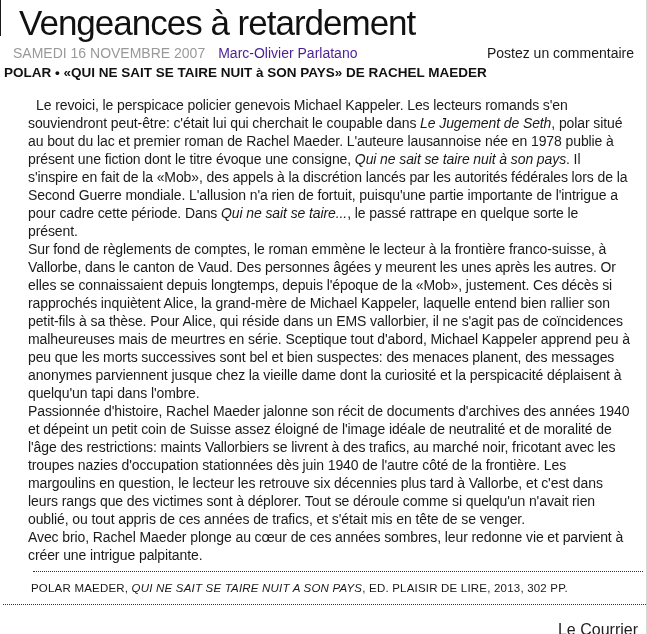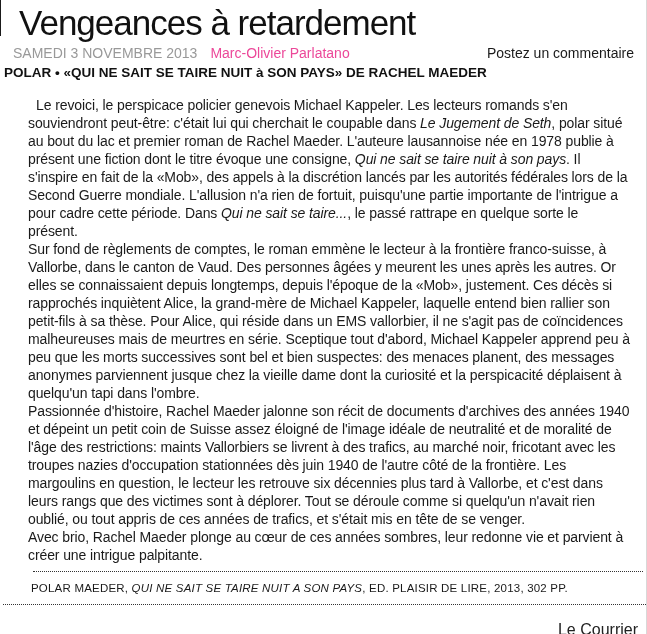--- a/index.html
+++ b/index.html
@@ -35,21 +35,21 @@
   .meta-row {
     display: flex;
     align-items: baseline;
     margin-top: 2px;
     padding: 0 12px 0 13px;
     font-size: 14px;
     line-height: 16px;
   }
   .meta-date { color: #999999; }
   .meta-author {
-    color: #ec4899;
+    color: #4c1d95;
     margin-left: 13px;
     text-decoration: none;
     cursor: pointer;
   }
   .meta-comment {
     margin-left: auto;
     color: #1a1a1a;
     text-decoration: none;
     cursor: pointer;
   }
@@ -94,21 +94,21 @@
   }
 </style>
 </head>
 <body>
 
 <div class="edge-mark"></div>
 
 <header>
   <h1 class="title">Vengeances à retardement</h1>
   <div class="meta-row">
-    <span class="meta-date">SAMEDI 3 NOVEMBRE 2013</span>
+    <span class="meta-date">SAMEDI 16 NOVEMBRE 2007</span>
     <a class="meta-author">Marc-Olivier Parlatano</a>
     <a class="meta-comment">Postez un commentaire</a>
   </div>
   <h2 class="subtitle">POLAR • «QUI NE SAIT SE TAIRE NUIT à SON PAYS» DE RACHEL MAEDER</h2>
 </header>
 
 <div class="article-body">
   <p class="indent"><span>Le revoici, le perspicace policier genevois Michael Kappeler. Les lecteurs romands s'en souviendront peut-être: c'était lui qui cherchait le coupable dans </span><span class="it">Le Jugement de Seth</span><span>, polar situé au bout du lac et premier roman de Rachel Maeder. L'auteure lausannoise née en 1978 publie à présent une fiction dont le titre évoque une consigne, </span><span class="it">Qui ne sait se taire nuit à son pays</span><span>. Il s'inspire en fait de la «Mob», des appels à la discrétion lancés par les autorités fédérales lors de la Second Guerre mondiale. L'allusion n'a rien de fortuit, puisqu'une partie importante de l'intrigue a pour cadre cette période. Dans </span><span class="it">Qui ne sait se taire...</span><span>, le passé rattrape en quelque sorte le présent.</span></p>
   <p><span>Sur fond de règlements de comptes, le roman emmène le lecteur à la frontière franco-suisse, à Vallorbe, dans le canton de Vaud. Des personnes âgées y meurent les unes après les autres. Or elles se connaissaient depuis longtemps, depuis l'époque de la «Mob», justement. Ces décès si rapprochés inquiètent Alice, la grand-mère de Michael Kappeler, laquelle entend bien rallier son petit-fils à sa thèse. Pour Alice, qui réside dans un EMS vallorbier, il ne s'agit pas de coïncidences malheureuses mais de meurtres en série. Sceptique tout d'abord, Michael Kappeler apprend peu à peu que les morts successives sont bel et bien suspectes: des menaces planent, des messages anonymes parviennent jusque chez la vieille dame dont la curiosité et la perspicacité déplaisent à quelqu'un tapi dans l'ombre.</span></p>
   <p><span>Passionnée d'histoire, Rachel Maeder jalonne son récit de documents d'archives des années 1940 et dépeint un petit coin de Suisse assez éloigné de l'image idéale de neutralité et de moralité de l'âge des restrictions: maints Vallorbiers se livrent à des trafics, au marché noir, fricotant avec les troupes nazies d'occupation stationnées dès juin 1940 de l'autre côté de la frontière. Les margoulins en question, le lecteur les retrouve six décennies plus tard à Vallorbe, et c'est dans leurs rangs que des victimes sont à déplorer. Tout se déroule comme si quelqu'un n'avait rien oublié, ou tout appris de ces années de trafics, et s'était mis en tête de se venger.</span></p>

